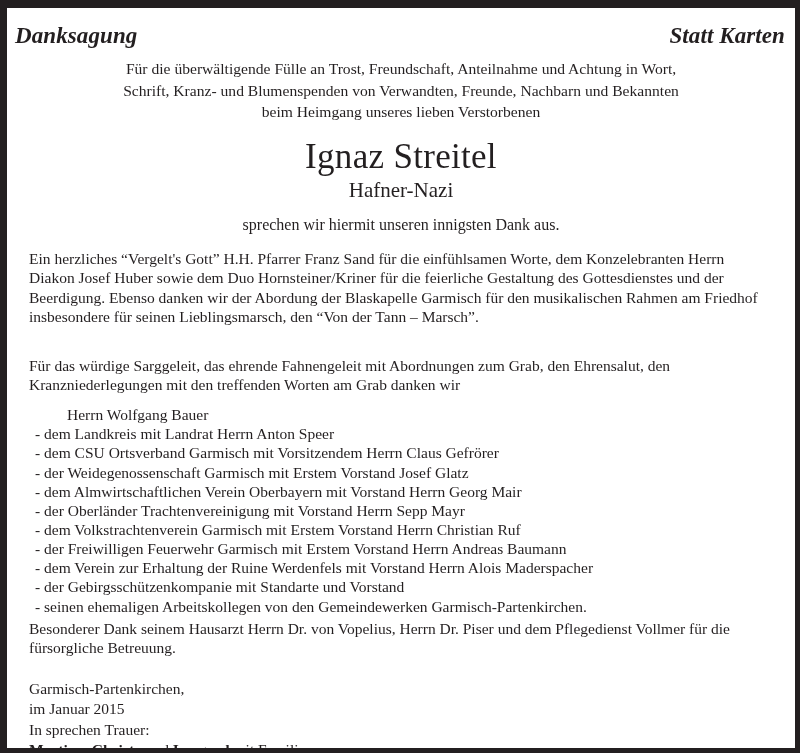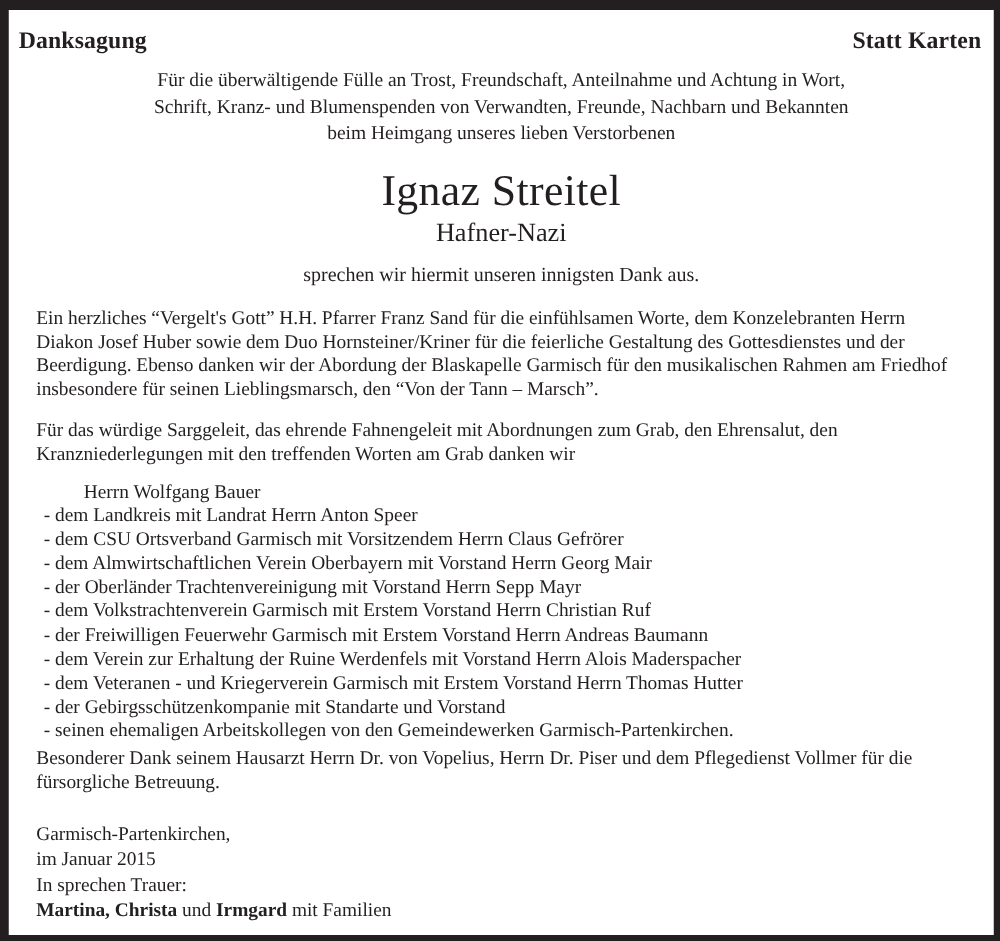--- a/index.html
+++ b/index.html
@@ -26,24 +26,25 @@
   }
 
   
   .header-row {
     display: flex;
     justify-content: space-between;
     align-items: baseline;
     padding: 15px 10px 0 8px;
   }
   .header-row .hdr {
-    font-size: 19px;
+    font-size: 23px;
     font-weight: bold;
     letter-spacing: 0.1px;
     line-height: 1.1;
+    font-style: italic;
   }
 
   
   .intro {
     text-align: center;
     font-size: 15.6px;
     line-height: 1.36;
     margin: 10px 20px 0 20px;
   }
   .intro div { white-space: nowrap; }
@@ -72,21 +73,21 @@
   
   .body-wrap {
     padding: 0 8px 0 8px;
   }
   .para {
     font-size: 15.5px;
     line-height: 1.235;
     text-align: left;
     margin-top: 15px;
   }
-  .para.tight { margin-top: 13px; }
+  .para.tight { margin-top: 30px; }
 
   
   .org-list {
     margin-top: 11px;
     font-size: 15.5px;
     line-height: 1.235;
   }
   .org-item {
     padding-left: 10px;
     text-indent: -10px;
@@ -145,26 +146,26 @@
     <div class="body-wrap">
       <div class="para">Ein herzliches “Vergelt's Gott” H.H. Pfarrer Franz Sand für die einfühlsamen Worte, dem Konzelebranten Herrn Diakon Josef Huber sowie dem Duo Hornsteiner/Kriner für die feierliche Gestaltung des Gottesdienstes und der Beerdigung. Ebenso danken wir der Abordung der Blaskapelle Garmisch für den musikalischen Rahmen am Friedhof insbesondere für seinen Lieblingsmarsch, den “Von der Tann – Marsch”.</div>
       <div class="para tight">Für das würdige Sarggeleit, das ehrende Fahnengeleit mit Abordnungen zum Grab, den Ehrensalut, den Kranzniederlegungen mit den treffenden Worten am Grab danken wir</div>
 
       <div class="org-list">
         <div class="org-item">
           <span class="cont">Herrn Wolfgang Bauer</span>
         </div>
         <div class="org-item"><span>- dem Landkreis mit Landrat Herrn Anton Speer</span></div>
         <div class="org-item"><span>- dem CSU Ortsverband Garmisch mit Vorsitzendem Herrn Claus Gefrörer</span></div>
+        <div class="org-item"><span>- der Weidegenossenschaft Garmisch mit Erstem Vorstand Josef Glatz</span></div>
         <div class="org-item"><span>- dem Almwirtschaftlichen Verein Oberbayern mit Vorstand Herrn Georg Mair</span></div>
         <div class="org-item"><span>- der Oberländer Trachtenvereinigung mit Vorstand Herrn Sepp Mayr</span></div>
         <div class="org-item"><span>- dem Volkstrachtenverein Garmisch mit Erstem Vorstand Herrn Christian Ruf</span></div>
         <div class="org-item"><span>- der Freiwilligen Feuerwehr Garmisch mit Erstem Vorstand Herrn Andreas Baumann</span></div>
         <div class="org-item"><span>- dem Verein zur Erhaltung der Ruine Werdenfels mit Vorstand Herrn Alois Maderspacher</span></div>
-        <div class="org-item"><span>- dem Veteranen - und Kriegerverein Garmisch mit Erstem Vorstand Herrn Thomas Hutter</span></div>
         <div class="org-item"><span>- der Gebirgsschützenkompanie mit Standarte und Vorstand</span></div>
         <div class="org-item"><span>- seinen ehemaligen Arbeitskollegen von den Gemeindewerken Garmisch-Partenkirchen.</span></div>
       </div>
 
       <div class="closing">Besonderer Dank seinem Hausarzt Herrn Dr. von Vopelius, Herrn Dr. Piser und dem Pflegedienst Vollmer für die fürsorgliche Betreuung.</div>
 
       <div class="footer">
         <div class="footer-left">
           <div>Garmisch-Partenkirchen,</div>
           <div>im Januar 2015</div>

